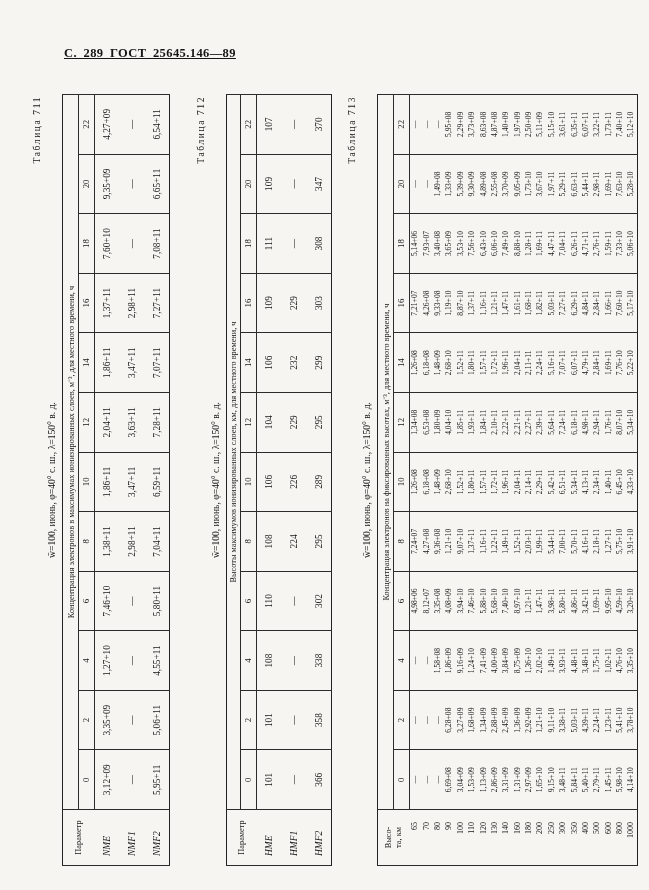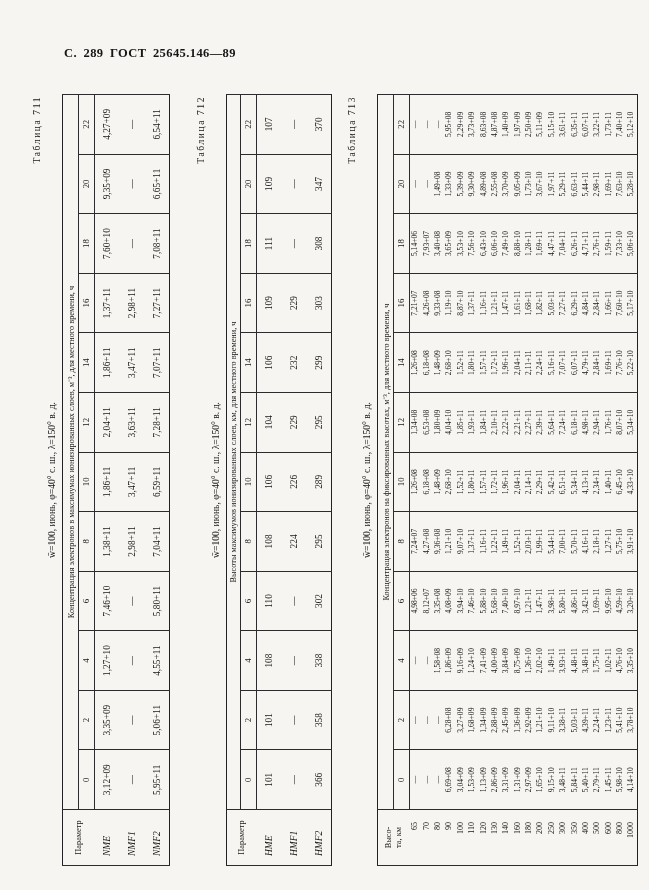--- a/index.html
+++ b/index.html
@@ -5,20 +5,21 @@
   html,body { margin:0; padding:0; background:#9a9a9a; }
   .page {
     position:relative; width:649px; height:890px; margin:0 auto;
     background:#f6f5f1; overflow:hidden;
     font-family:"Liberation Serif", serif; color:#161616;
   }
   .page-header {
     position:absolute; left:64px; top:46px;
     font-size:12.5px; font-weight:bold; letter-spacing:0.4px;
     word-spacing:3px;
+    text-decoration:underline;
   }
   
   .band {
     position:absolute; width:772px;
     transform-origin:0 0; transform:rotate(-90deg);
   }
   #band1 { left:32px;  top:866px; }
   #band2 { left:196px; top:866px; }
   #band3 { left:347px; top:866px; }
 

